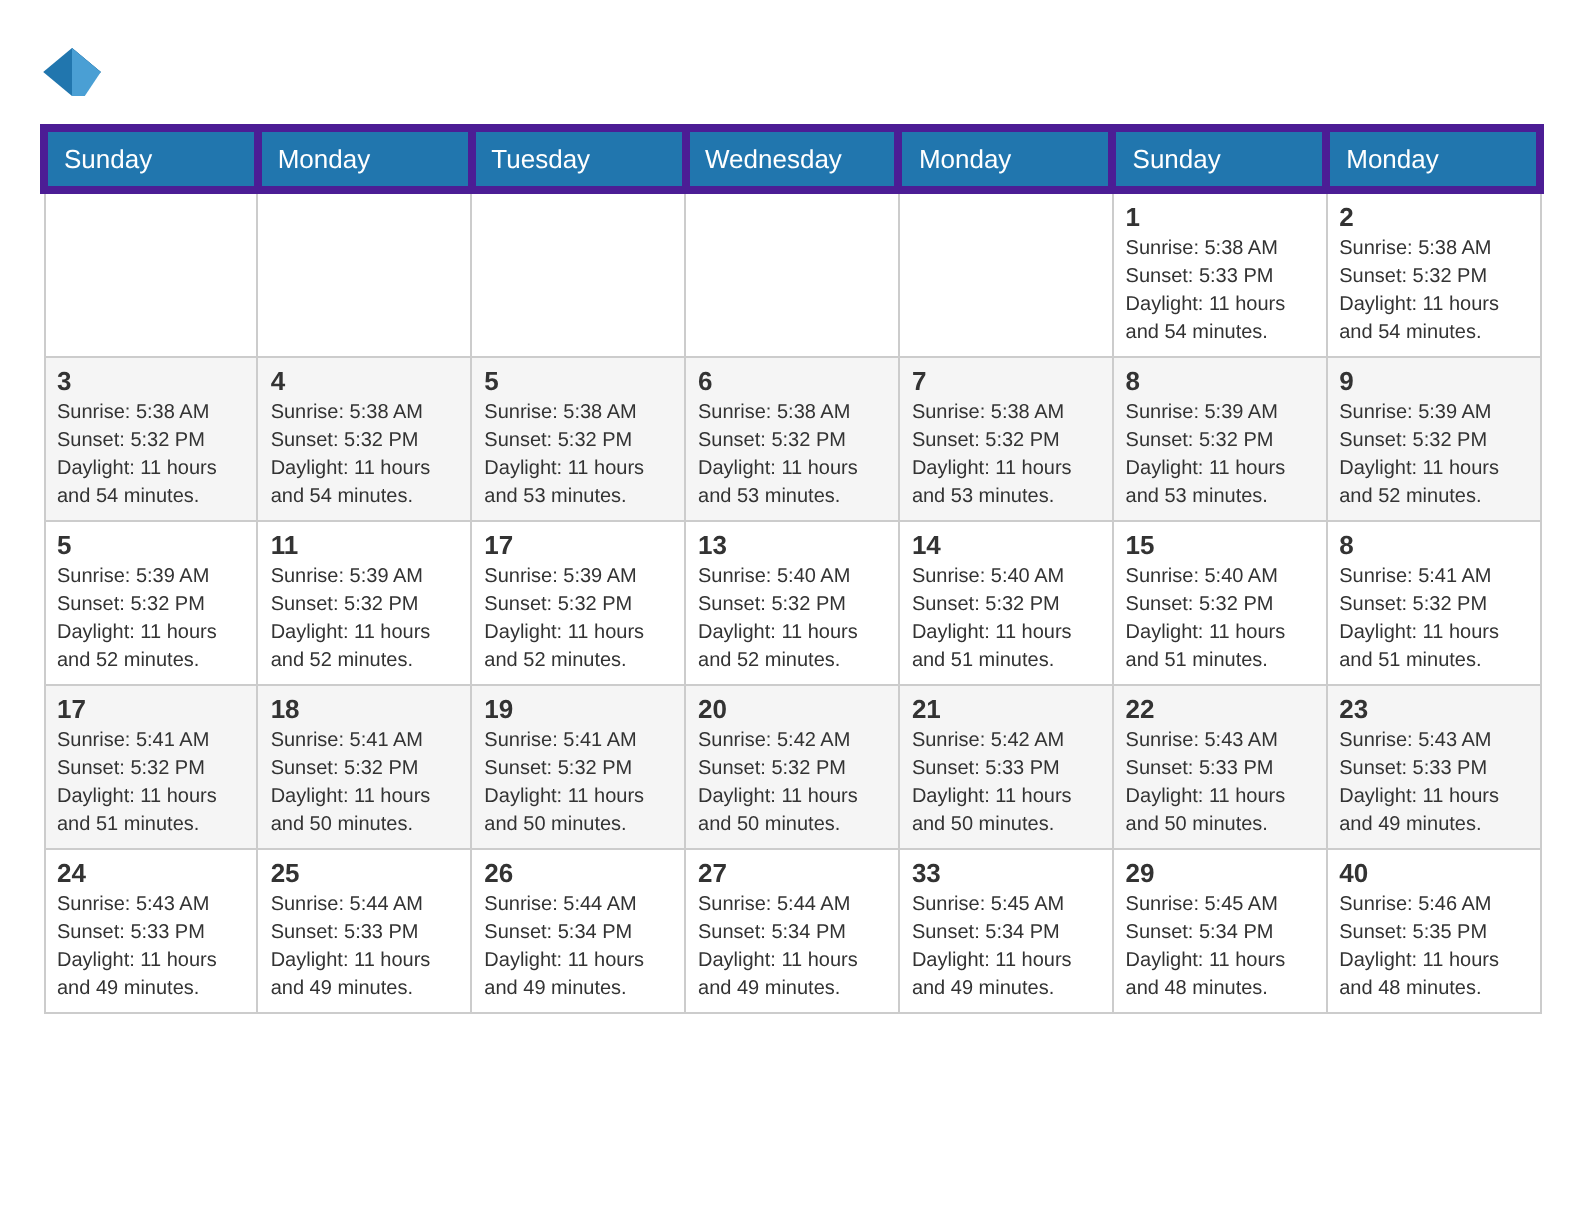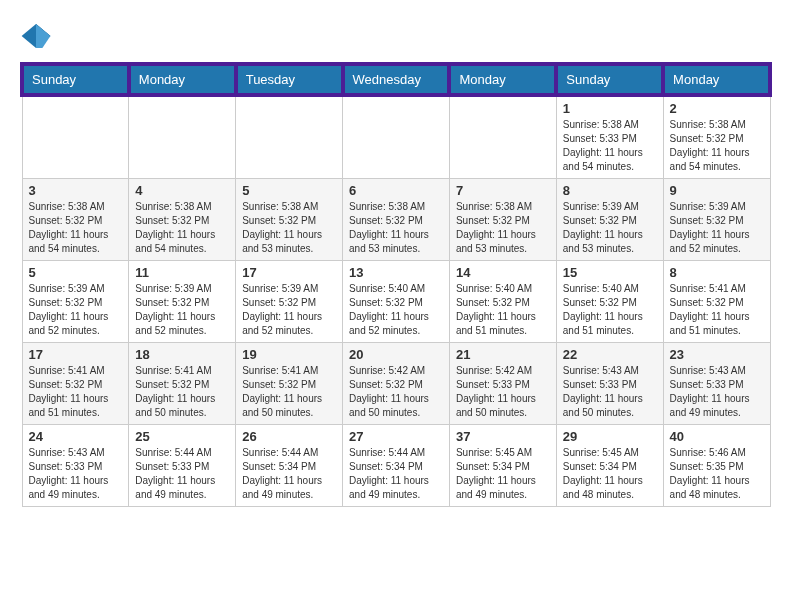--- a/index.html
+++ b/index.html
@@ -315,21 +315,21 @@
 and 49 minutes.</div>
         </td>
         <td>
           <div class="day-number">27</div>
           <div class="day-info" style="white-space: pre-line;">Sunrise: 5:44 AM
 Sunset: 5:34 PM
 Daylight: 11 hours
 and 49 minutes.</div>
         </td>
         <td>
-          <div class="day-number">37</div>
+          <div class="day-number">33</div>
           <div class="day-info" style="white-space: pre-line;">Sunrise: 5:45 AM
 Sunset: 5:34 PM
 Daylight: 11 hours
 and 49 minutes.</div>
         </td>
         <td>
           <div class="day-number">29</div>
           <div class="day-info" style="white-space: pre-line;">Sunrise: 5:45 AM
 Sunset: 5:34 PM
 Daylight: 11 hours

